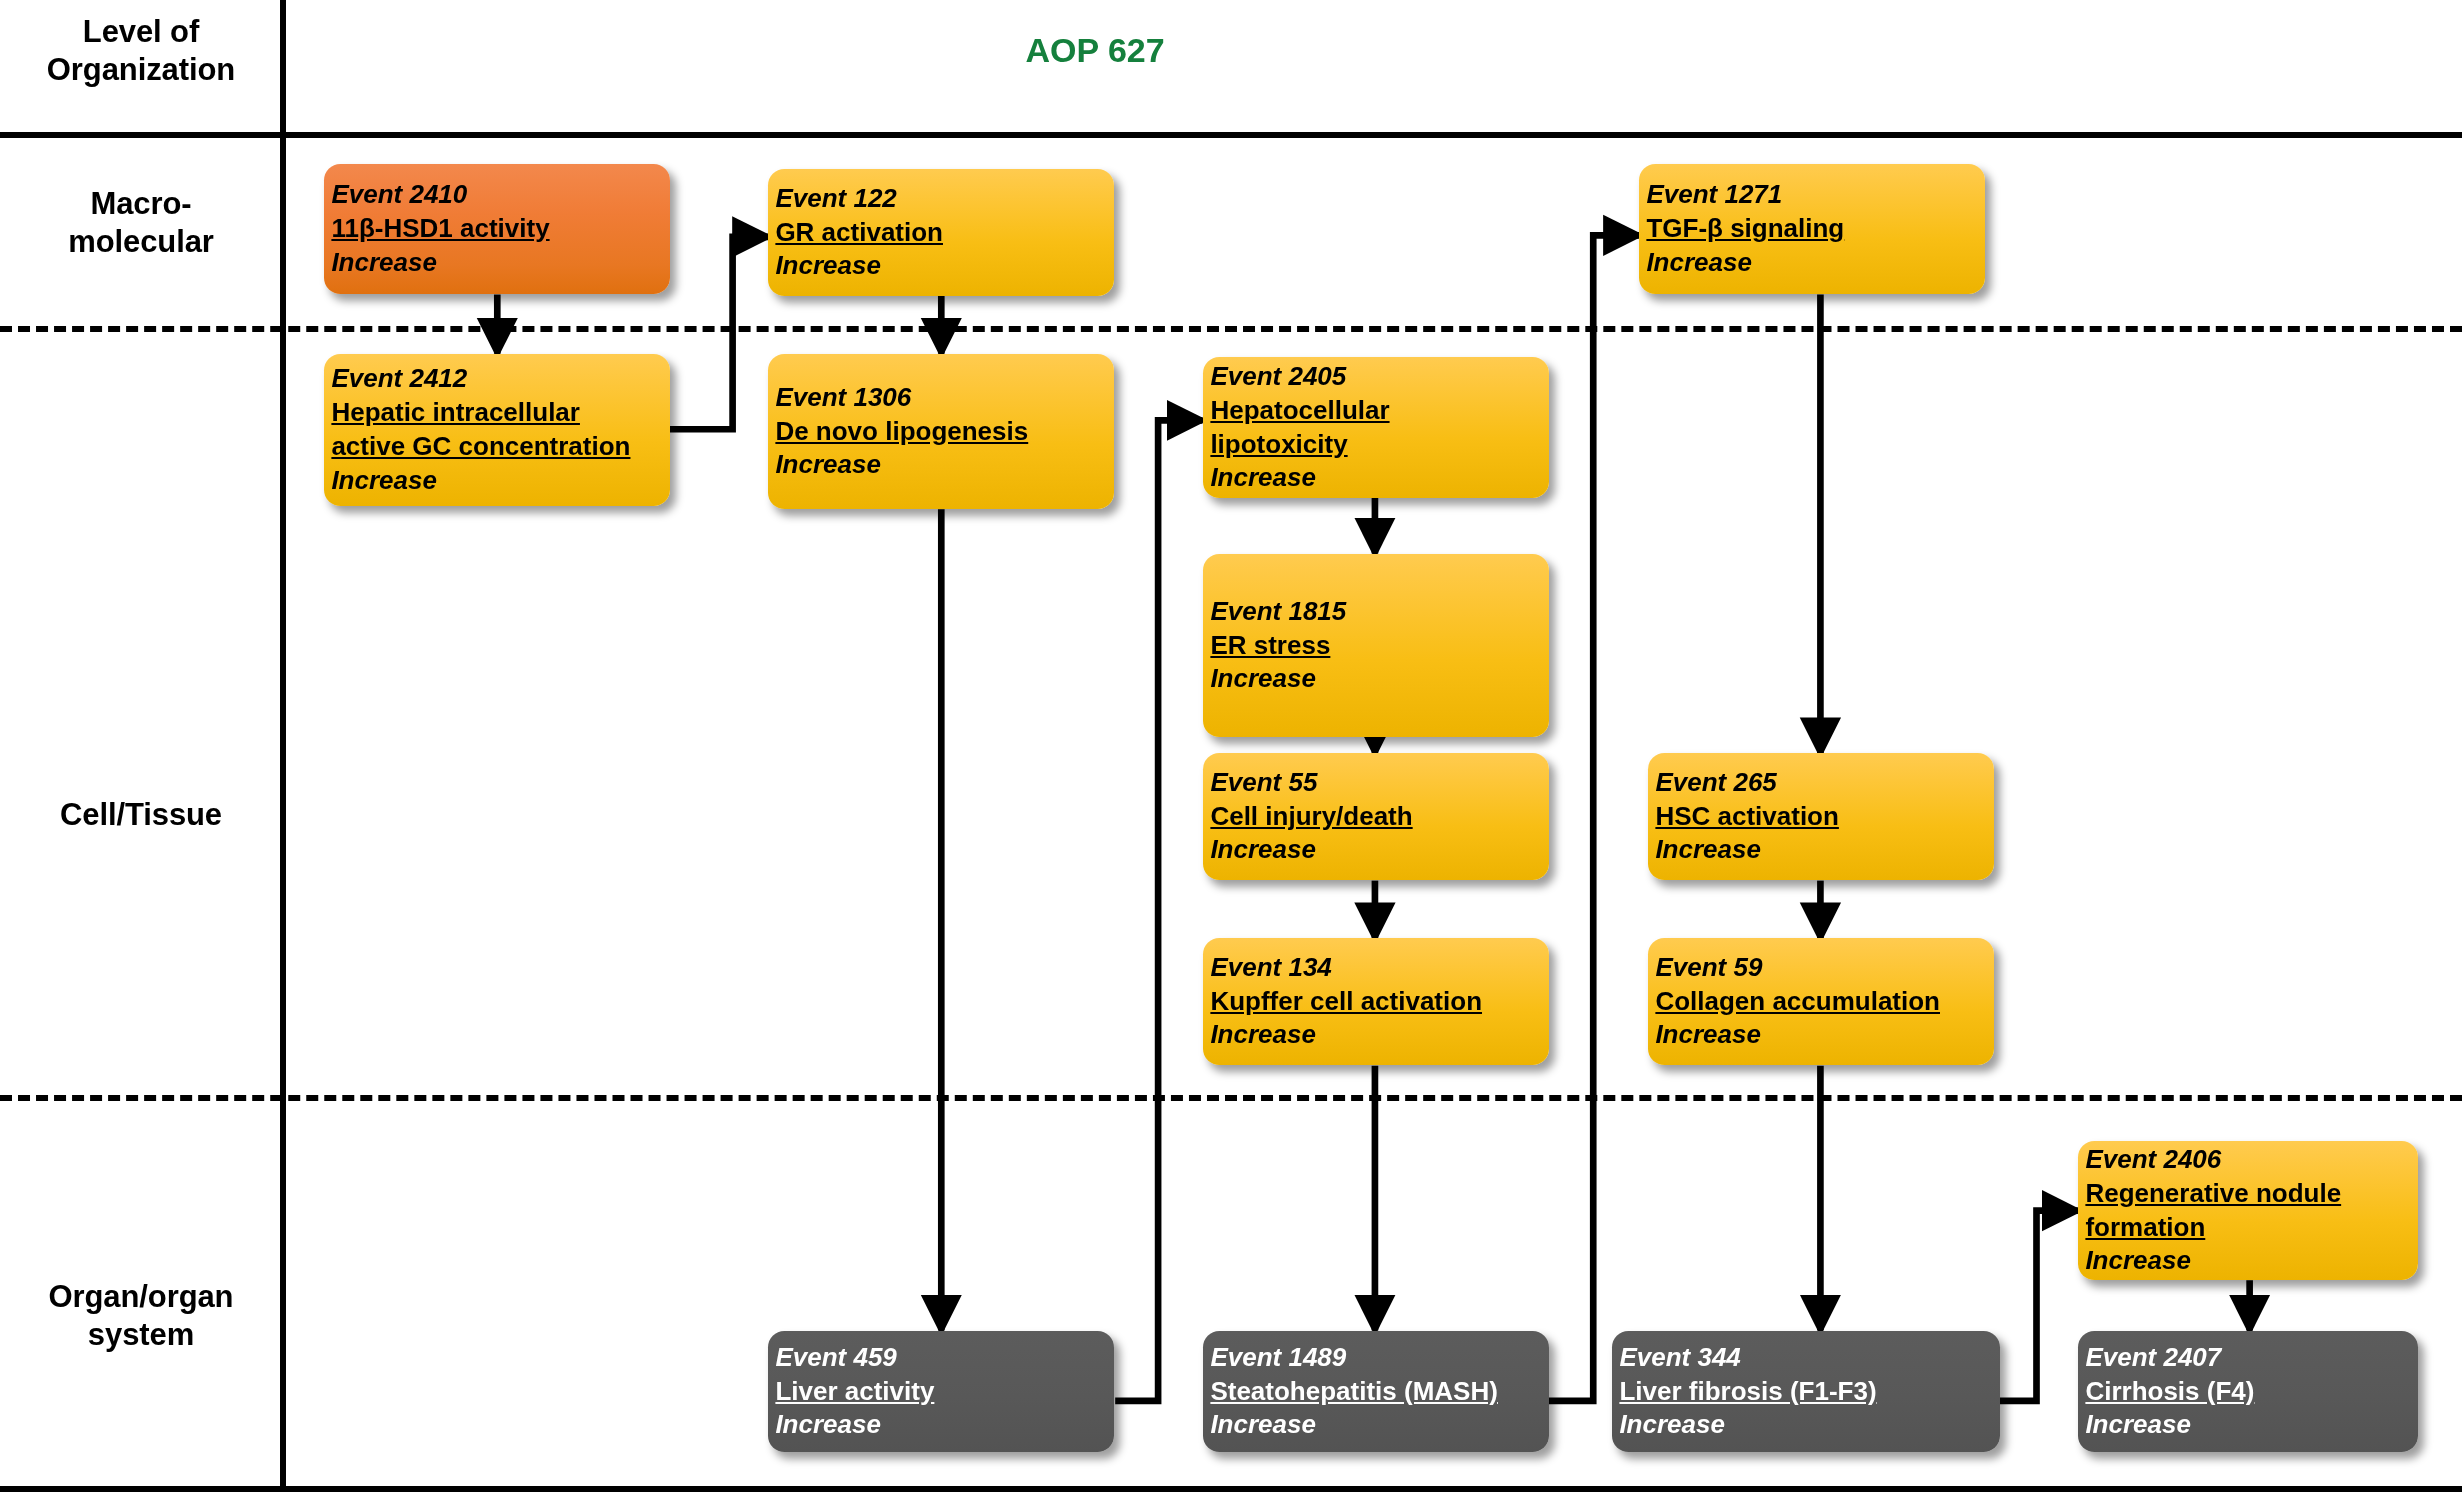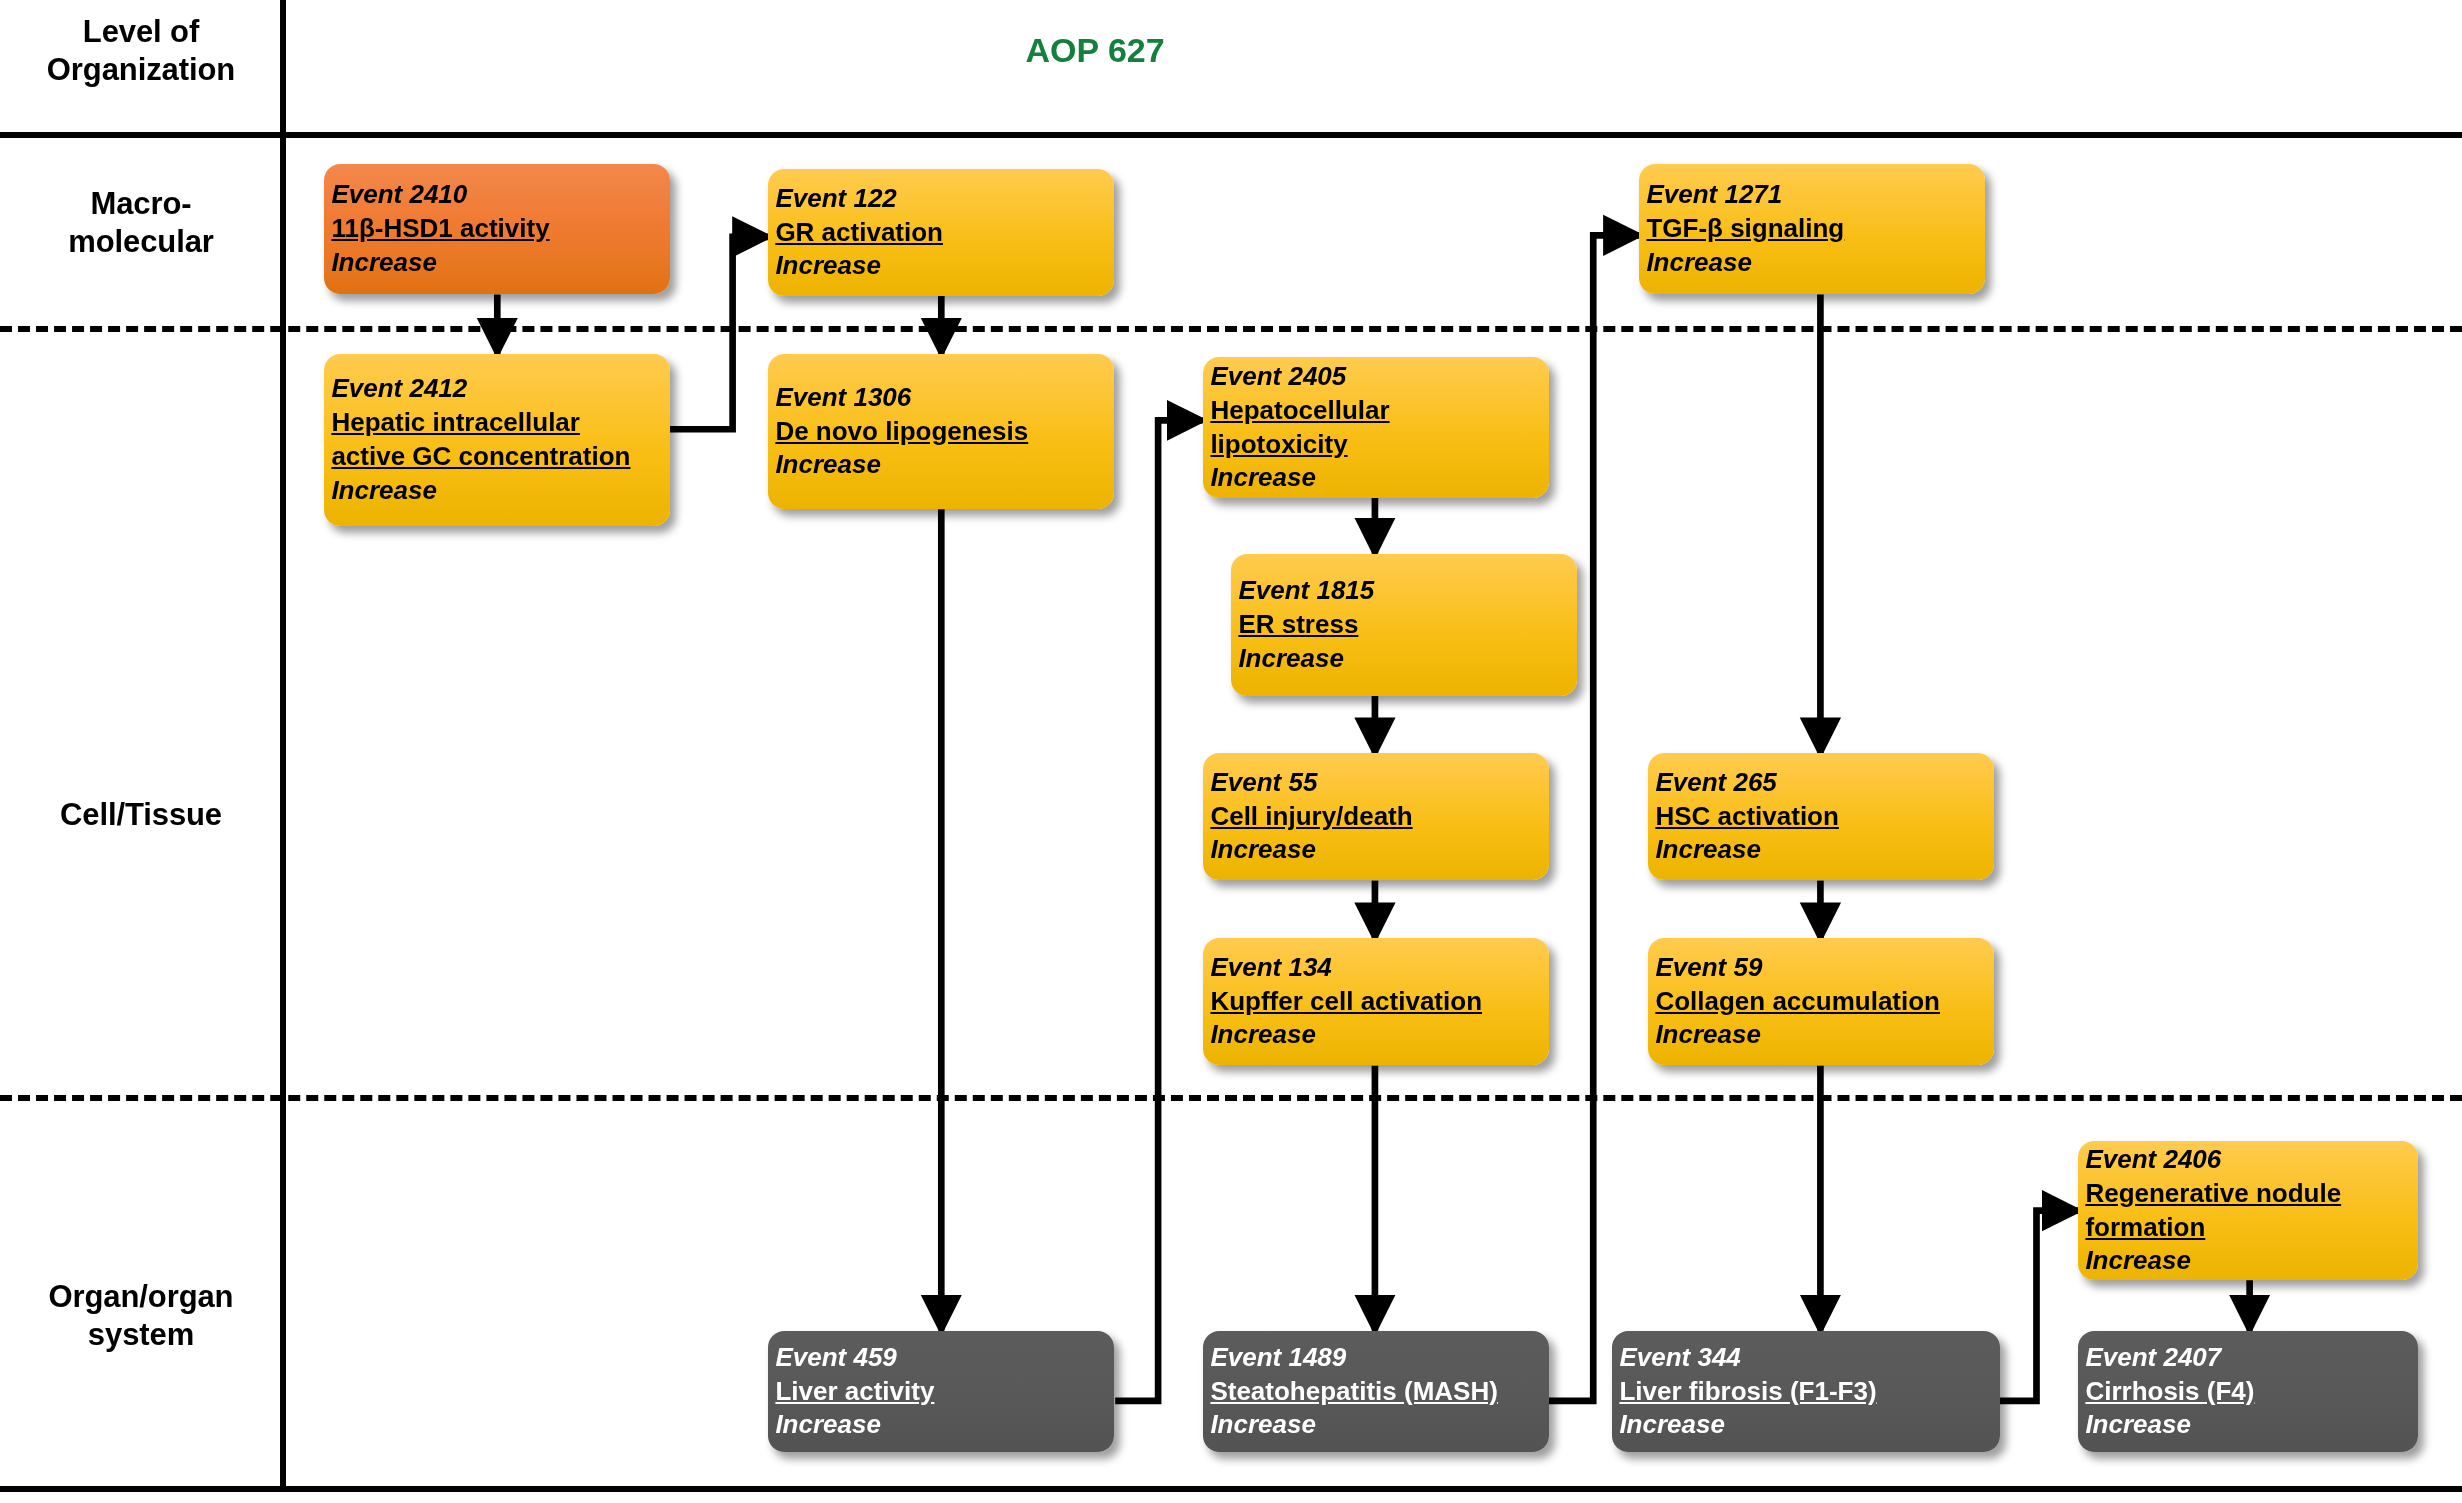--- a/index.html
+++ b/index.html
@@ -188,41 +188,41 @@
     <div class="ev-name">GR activation</div>
     <div class="ev-dir">Increase</div>
   </div>
 
   <div class="box yellow" style="left:1639px; top:164px; width:346px; height:130px;">
     <div class="ev-id">Event 1271</div>
     <div class="ev-name">TGF-β signaling</div>
     <div class="ev-dir">Increase</div>
   </div>
 
-  <div class="box yellow" style="left:324px; top:354px; width:346px; height:172px;">
+  <div class="box yellow" style="left:324px; top:354px; width:346px; height:152px;">
     <div class="ev-id">Event 2412</div>
     <div class="ev-name">Hepatic intracellular</div>
     <div class="ev-name">active GC concentration</div>
     <div class="ev-dir">Increase</div>
   </div>
 
   <div class="box yellow" style="left:768px; top:354px; width:346px; height:155px;">
     <div class="ev-id">Event 1306</div>
     <div class="ev-name">De novo lipogenesis</div>
     <div class="ev-dir">Increase</div>
   </div>
 
   <div class="box yellow" style="left:1203px; top:357px; width:346px; height:141px;">
     <div class="ev-id">Event 2405</div>
     <div class="ev-name">Hepatocellular</div>
     <div class="ev-name">lipotoxicity</div>
     <div class="ev-dir">Increase</div>
   </div>
 
-  <div class="box yellow" style="left:1203px; top:554px; width:346px; height:142px;margin-left:28px;">
+  <div class="box yellow" style="left:1203px; top:554px; width:346px; height:183px;">
     <div class="ev-id">Event 1815</div>
     <div class="ev-name">ER stress</div>
     <div class="ev-dir">Increase</div>
   </div>
 
   <div class="box yellow" style="left:1203px; top:753px; width:346px; height:127px;">
     <div class="ev-id">Event 55</div>
     <div class="ev-name">Cell injury/death</div>
     <div class="ev-dir">Increase</div>
   </div>

